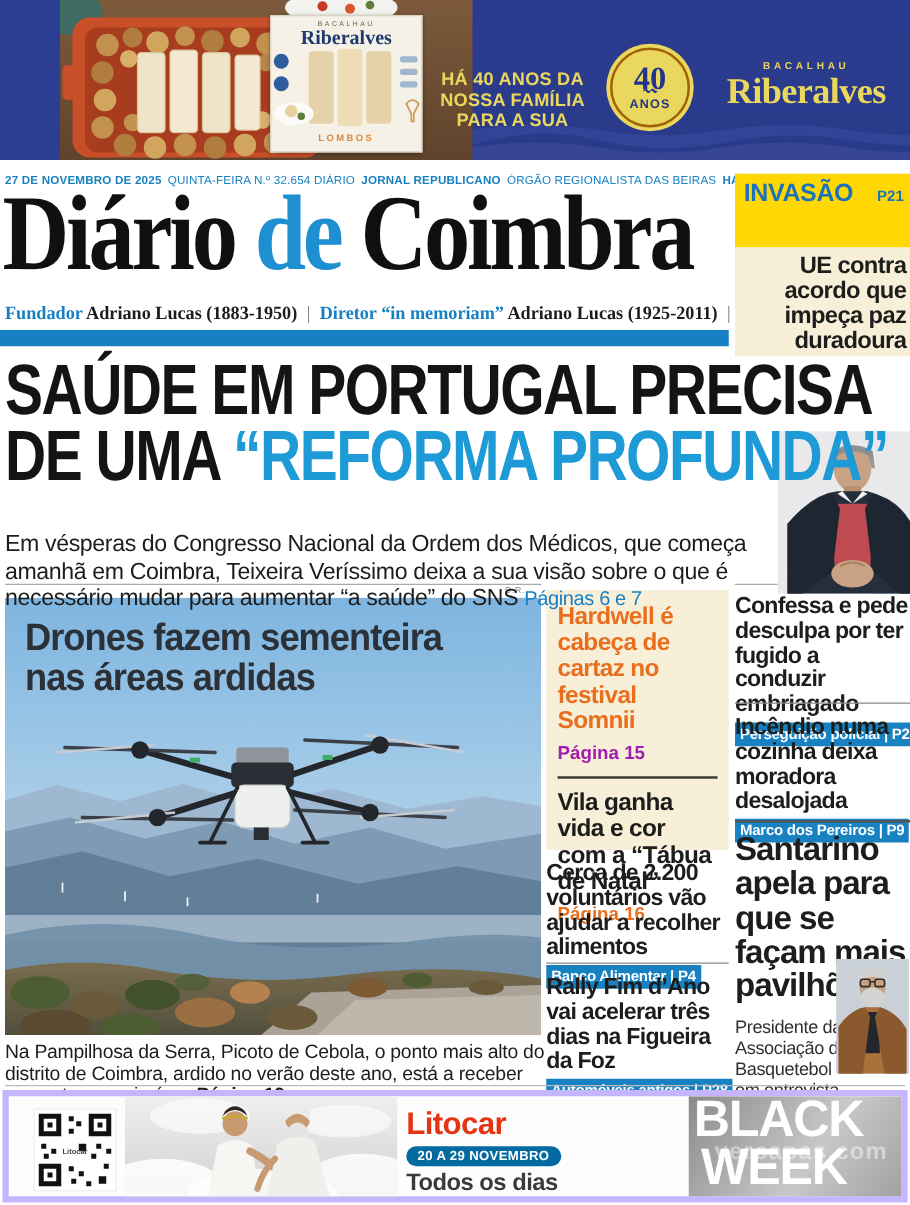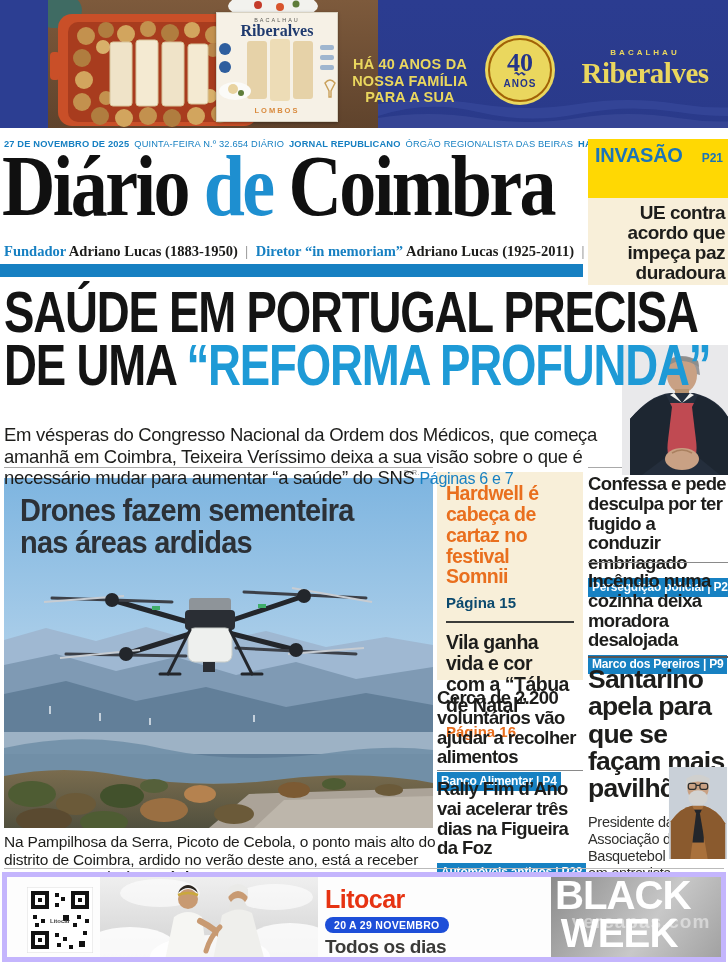--- a/index.html
+++ b/index.html
@@ -81,36 +81,36 @@
   
   .story-h { font-weight:bold; font-size:18.5px; line-height:1.07; letter-spacing:-.6px; color:#1d1d1b; }
   .story-lbl { display:inline-block; background:#1781c2; color:#fff; font-weight:bold; font-size:12px;
                letter-spacing:-.2px; padding:2px 4px 3px; margin-top:5px; white-space:nowrap; }
   .pgline { font-weight:bold; font-size:15px; margin-top:7px; }
 
   .creambox { left:437px; top:472px; width:146px; height:208px; background:#f8efd9; padding:11px 9px; }
   .creambox .h-orange { color:#e96f1e; font-weight:bold; font-size:19.5px; line-height:1.07; letter-spacing:-.5px; }
   .creambox .h-dark { color:#1d1d1b; font-weight:bold; font-size:19.5px; line-height:1.07; letter-spacing:-.5px; }
   .creambox .divider { height:2px; background:#3c3c3a; margin:10px 0 9px; }
-  .creambox .pg-dark { color:#0c4a6e; }
+  .creambox .pg-dark { color:#a21caf; }
   .creambox .pg-orange { color:#e96f1e; }
 
   .midcol { left:437px; width:146px; }
   .rightcol { left:588px; width:140px; }
   .feature-h { font-weight:bold; font-size:26.5px; line-height:1.03; letter-spacing:-.8px; color:#1d1d1b; }
   .feature-sub { font-size:14.5px; line-height:1.16; color:#30302e; width:92px; margin-top:12px; letter-spacing:-.3px; }
   .feature-pg { color:#1780c2; font-weight:bold; font-size:15px; margin-top:8px; }
   .president { left:668px; top:767px; width:60px; height:92px; }
 
   
   .botad { left:2px; top:872px; width:724px; height:90px; border:5px solid #c4b5fd; background:#fdfdfd; overflow:hidden; }
   .clouds { position:absolute; left:93px; top:0; width:218px; height:88px; }
   .litocar { position:absolute; left:318px; top:8px; width:170px; }
   .litocar .brand { color:#e63312; font-weight:bold; font-size:25px; letter-spacing:-.5px; }
-  .litocar .badge { display:inline-block; background:#1d4ed8; color:#fff; font-weight:bold; font-size:10.5px;
+  .litocar .badge { display:inline-block; background:#0369a1; color:#fff; font-weight:bold; font-size:10.5px;
                     letter-spacing:.3px; border-radius:9px; padding:2px 9px; margin-top:3px; }
   .litocar .tag { color:#3a3a38; font-weight:bold; font-size:19px; line-height:1.05; letter-spacing:-.4px; margin-top:4px; }
   .blackweek { position:absolute; left:544px; top:0; width:180px; height:88px;
                background:linear-gradient(125deg,#8b8b8b,#c8c8c8 55%,#9b9b9b); overflow:hidden; }
   .blackweek .w { color:#fff; font-weight:bold; font-size:41px; line-height:.92; letter-spacing:-1px;
                   transform:scaleX(.98); transform-origin:0 0; padding-left:4px; }
   .watermark { position:absolute; left:0; top:34px; width:100%; text-align:center; color:rgba(255,255,255,.45);
                font-size:19px; letter-spacing:1px; font-weight:bold; }
 </style>
 </head>

